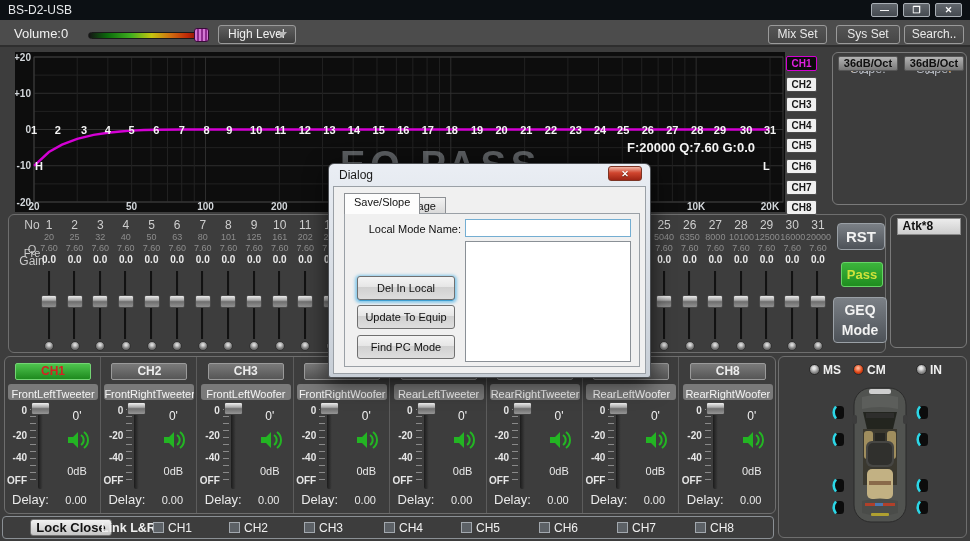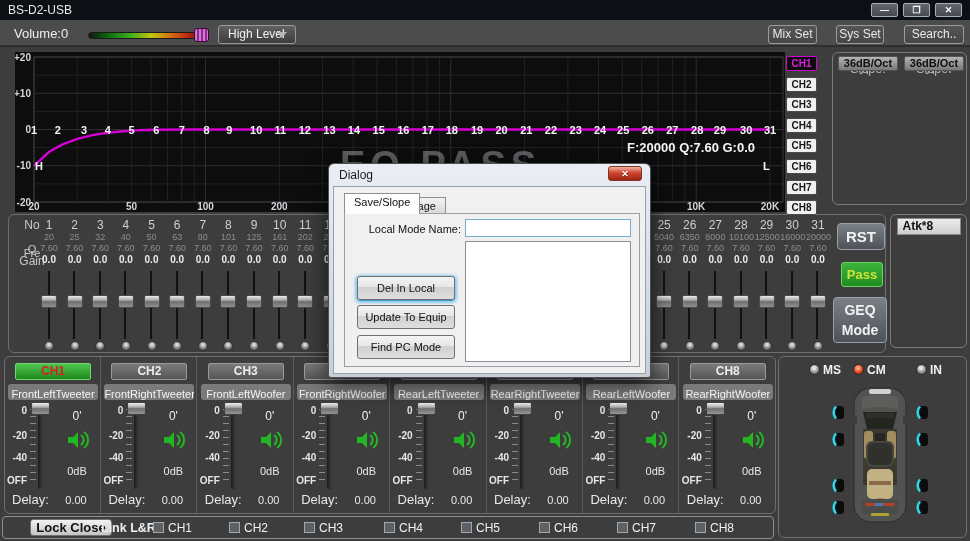--- a/index.html
+++ b/index.html
@@ -151,22 +151,22 @@
   </div>
 
   <div class="toolbar">
     <div class="vol">Volume:0</div>
     <div class="volslider"></div>
     <div class="volhandle"></div>
     <div class="dropdown">
       <span style="position:static;">High Level</span>
       <span class="tri"></span>
     </div>
-    <div class="tbtn" style="left:768px;width:49px;">Mix Set</div>
-    <div class="tbtn" style="left:836px;width:48px;">Sys Set</div>
+    <div class="tbtn" style="left:768px;width:59px;">Mix Set</div>
+    <div class="tbtn" style="left:836px;width:64px;">Sys Set</div>
     <div class="tbtn" style="left:904px;width:60px;">Search..</div>
   </div>
 
   <div class="graph">
     <svg id="eq-svg" width="770" height="160" style="left:0;top:0;">
         <line x1="19" y1="150" x2="768" y2="150" stroke="#2f2f2f"></line>
         <line x1="19" y1="131.875" x2="768" y2="131.875" stroke="#222"></line>
         <line x1="19" y1="113.75" x2="768" y2="113.75" stroke="#2f2f2f"></line>
         <line x1="19" y1="95.625" x2="768" y2="95.625" stroke="#222"></line>
         <line x1="19" y1="77.5" x2="768" y2="77.5" stroke="#2f2f2f"></line>

